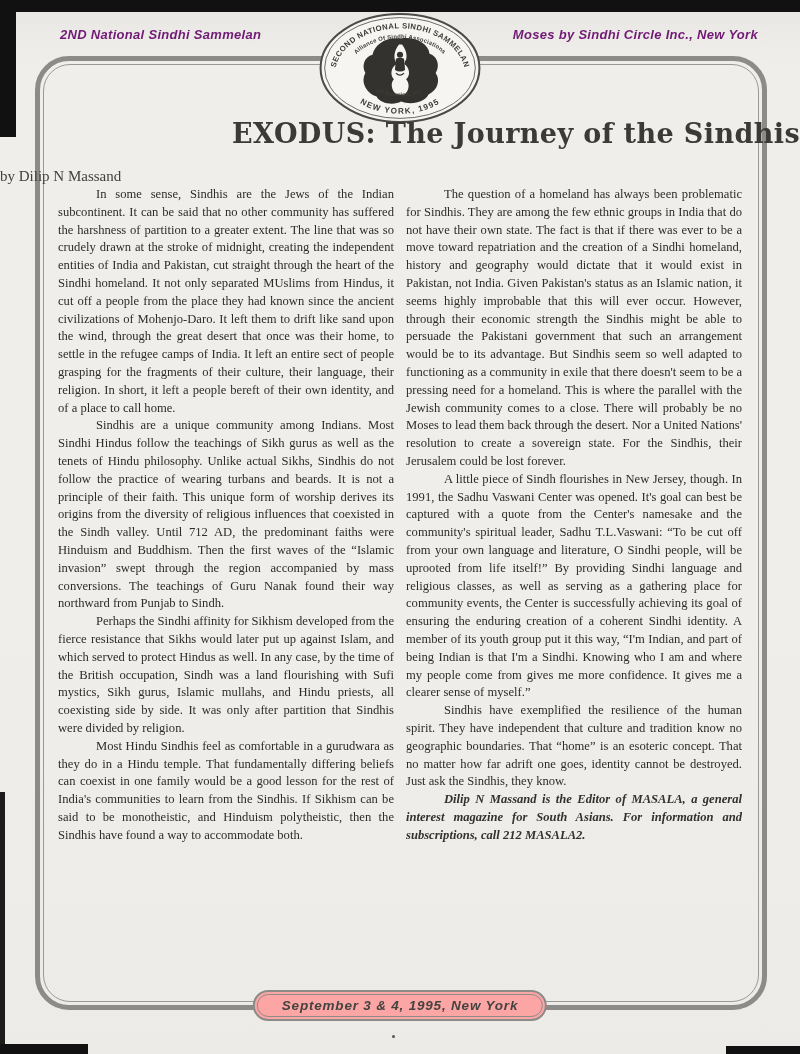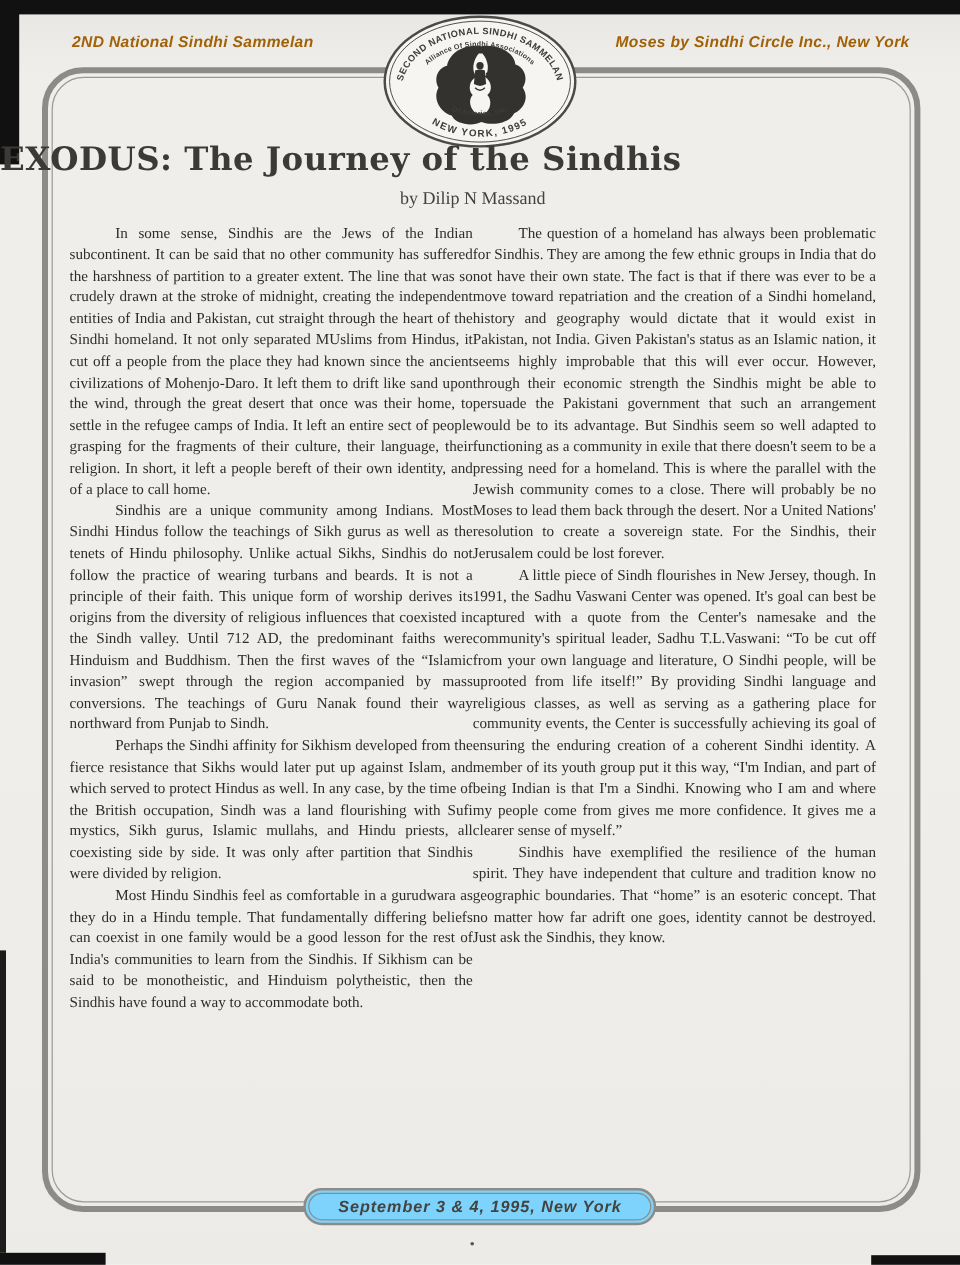--- a/index.html
+++ b/index.html
@@ -12,60 +12,60 @@
   .art{position:absolute;background:#111;}
   .art-top{left:0;top:0;width:800px;height:12px;}
   .art-left-top{left:0;top:0;width:16px;height:137px;}
   .art-left-low{left:0;top:792px;width:5px;height:252px;background:#1c1c1c;}
   .art-bot-left{left:0;top:1044px;width:88px;height:10px;}
   .art-bot-right{left:726px;top:1046px;width:74px;height:8px;}
   .art-dot{left:392px;top:1035px;width:3px;height:3px;background:#555;border-radius:50%;}
   
   .hdr{
     position:absolute;top:27px;font-family:"Liberation Sans",sans-serif;
-    font-weight:bold;font-style:italic;font-size:13px;letter-spacing:.3px;color:#a16207;
+    font-weight:bold;font-style:italic;font-size:13px;letter-spacing:.3px;color:#701a75;
     white-space:nowrap;
   }
   .hdr-left{left:60px;}
   .hdr-right{right:42px;}
   
   .frame{
     position:absolute;left:35px;top:56px;width:722px;height:944px;
     border:5px solid #8d8b87;border-radius:34px;
   }
   .frame::after{
     content:"";position:absolute;inset:3px;border:1.5px solid #9b9995;border-radius:27px;
   }
   
   .logo{position:absolute;left:318px;top:12px;width:164px;height:112px;}
   
   .title{
-    position:absolute;left:0;top:118px;width:800px;text-align:left;
+    position:absolute;left:0;top:118px;width:800px;text-align:right;
     font-family:"DejaVu Serif",serif;font-weight:bold;font-size:27px;
     letter-spacing:.4px;color:#3c3a37;
   }
   .byline{
-    position:absolute;left:0;top:158px;width:788px;text-align:center;
+    position:absolute;left:0;top:168px;width:788px;
     font-size:15px;color:#43413e;
   }
   
   .columns{
     position:absolute;left:58px;top:186px;width:684px;height:808px;
-    display:flex;overflow:hidden;
+    display:flex;gap:12px;overflow:hidden;
   }
   .col{width:336px;}
   .col p{
     margin:0;text-align:justify;text-indent:38px;
     font-size:12.6px;line-height:17.8px;color:#2e2c29;
   }
   .col p.bio{font-style:italic;font-weight:bold;color:#33312e;}
   
   .banner{
     position:absolute;left:50%;top:990px;transform:translateX(-50%);
-    background:#7dd3fc;border:2.5px solid #8d8b87;border-radius:17px;padding:2px;
+    background:#fca5a5;border:2.5px solid #8d8b87;border-radius:17px;padding:2px;
   }
   .banner-inner{
     border:1px solid #8d8b87;border-radius:13px;padding:3px 24px;
     font-family:"Liberation Sans",sans-serif;font-weight:bold;font-style:italic;
     font-size:13.5px;letter-spacing:.8px;color:#45433f;white-space:nowrap;
   }
 </style>
 </head>
 <body>
 
@@ -119,18 +119,19 @@
   <div class="col">
     <p>In some sense, Sindhis are the Jews of the Indian subcontinent. It can be said that no other community has suffered the harshness of partition to a greater extent. The line that was so crudely drawn at the stroke of midnight, creating the independent entities of India and Pakistan, cut straight through the heart of the Sindhi homeland. It not only separated MUslims from Hindus, it cut off a people from the place they had known since the ancient civilizations of Mohenjo-Daro. It left them to drift like sand upon the wind, through the great desert that once was their home, to settle in the refugee camps of India. It left an entire sect of people grasping for the fragments of their culture, their language, their religion. In short, it left a people bereft of their own identity, and of a place to call home.</p>
     <p>Sindhis are a unique community among Indians. Most Sindhi Hindus follow the teachings of Sikh gurus as well as the tenets of Hindu philosophy. Unlike actual Sikhs, Sindhis do not follow the practice of wearing turbans and beards. It is not a principle of their faith. This unique form of worship derives its origins from the diversity of religious influences that coexisted in the Sindh valley. Until 712 AD, the predominant faiths were Hinduism and Buddhism. Then the first waves of the “Islamic invasion” swept through the region accompanied by mass conversions. The teachings of Guru Nanak found their way northward from Punjab to Sindh.</p>
     <p>Perhaps the Sindhi affinity for Sikhism developed from the fierce resistance that Sikhs would later put up against Islam, and which served to protect Hindus as well. In any case, by the time of the British occupation, Sindh was a land flourishing with Sufi mystics, Sikh gurus, Islamic mullahs, and Hindu priests, all coexisting side by side. It was only after partition that Sindhis were divided by religion.</p>
     <p>Most Hindu Sindhis feel as comfortable in a gurudwara as they do in a Hindu temple. That fundamentally differing beliefs can coexist in one family would be a good lesson for the rest of India's communities to learn from the Sindhis. If Sikhism can be said to be monotheistic, and Hinduism polytheistic, then the Sindhis have found a way to accommodate both.</p>
   </div>
   <div class="col">
     <p>The question of a homeland has always been problematic for Sindhis. They are among the few ethnic groups in India that do not have their own state. The fact is that if there was ever to be a move toward repatriation and the creation of a Sindhi homeland, history and geography would dictate that it would exist in Pakistan, not India. Given Pakistan's status as an Islamic nation, it seems highly improbable that this will ever occur. However, through their economic strength the Sindhis might be able to persuade the Pakistani government that such an arrangement would be to its advantage. But Sindhis seem so well adapted to functioning as a community in exile that there doesn't seem to be a pressing need for a homeland. This is where the parallel with the Jewish community comes to a close. There will probably be no Moses to lead them back through the desert. Nor a United Nations' resolution to create a sovereign state. For the Sindhis, their Jerusalem could be lost forever.</p>
     <p>A little piece of Sindh flourishes in New Jersey, though. In 1991, the Sadhu Vaswani Center was opened. It's goal can best be captured with a quote from the Center's namesake and the community's spiritual leader, Sadhu T.L.Vaswani: “To be cut off from your own language and literature, O Sindhi people, will be uprooted from life itself!” By providing Sindhi language and religious classes, as well as serving as a gathering place for community events, the Center is successfully achieving its goal of ensuring the enduring creation of a coherent Sindhi identity. A member of its youth group put it this way, “I'm Indian, and part of being Indian is that I'm a Sindhi. Knowing who I am and where my people come from gives me more confidence. It gives me a clearer sense of myself.”</p>
     <p>Sindhis have exemplified the resilience of the human spirit. They have independent that culture and tradition know no geographic boundaries. That “home” is an esoteric concept. That no matter how far adrift one goes, identity cannot be destroyed. Just ask the Sindhis, they know.</p>
+    <p class="bio">Dilip N Massand is the Editor of MASALA, a general interest magazine for South Asians. For information and subscriptions, call 212 MASALA2.</p>
   </div>
 </div>
 
 <div class="banner">
   <div class="banner-inner">September 3 &amp; 4, 1995, New York</div>
 </div>
 
 </body></html>

